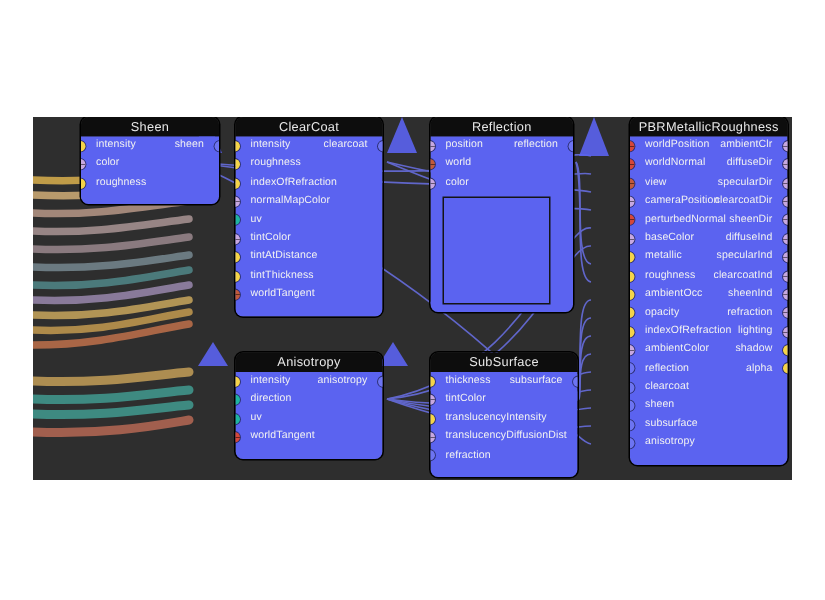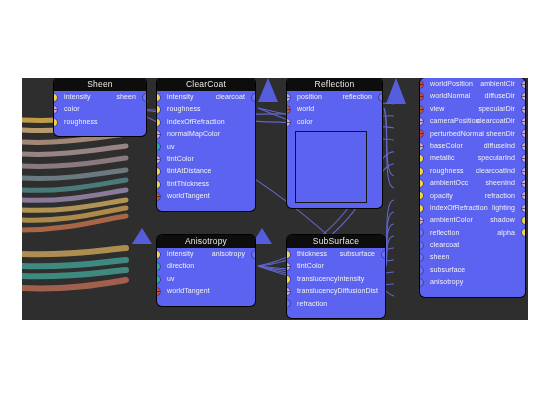--- a/index.html
+++ b/index.html
@@ -221,20 +221,21 @@
           <span class="port v3" style="background: rgb(199, 168, 224); left: -4px;"></span>
           <span class="lbl" style="left: 10px;">translucencyDiffusionDist</span>
         </div>
         <div class="row">
           <span class="port obj" style="background: rgb(109, 116, 242); left: -4px;"></span>
           <span class="lbl" style="left: 10px;">refraction</span>
         </div>
       </div>
     </div>
     <div class="node" style="left: 398px; top: 0px; width: 105px;">
+      <div class="titlebar">PBRMetallicRoughness</div>
       <div class="body" style="padding-bottom: 8px;">
         <div class="row">
           <span class="port v3" style="background: rgb(212, 71, 58); left: -4px;"></span>
           <span class="lbl" style="left: 10px;">worldPosition</span>
           <span class="port v3" style="background: rgb(199, 168, 224); right: -4px; left: auto;"></span>
           <span class="lbl" style="right: 10px;">ambientClr</span>
         </div>
         <div class="row">
           <span class="port v3" style="background: rgb(212, 71, 58); left: -4px;"></span>
           <span class="lbl" style="left: 10px;">worldNormal</span>

